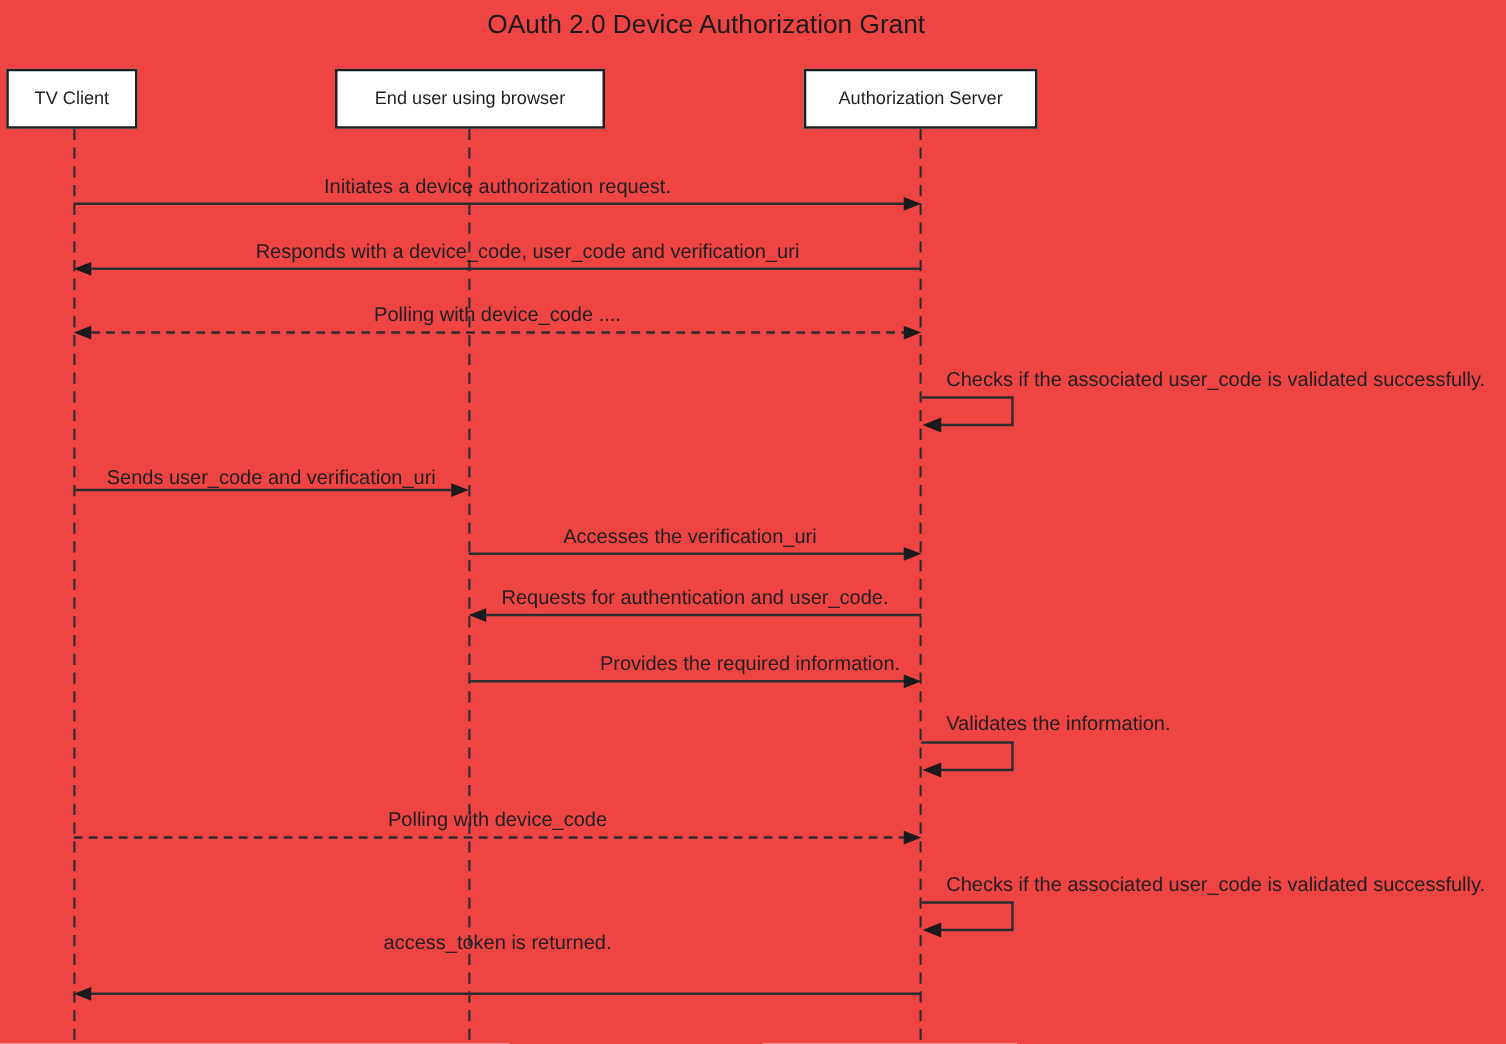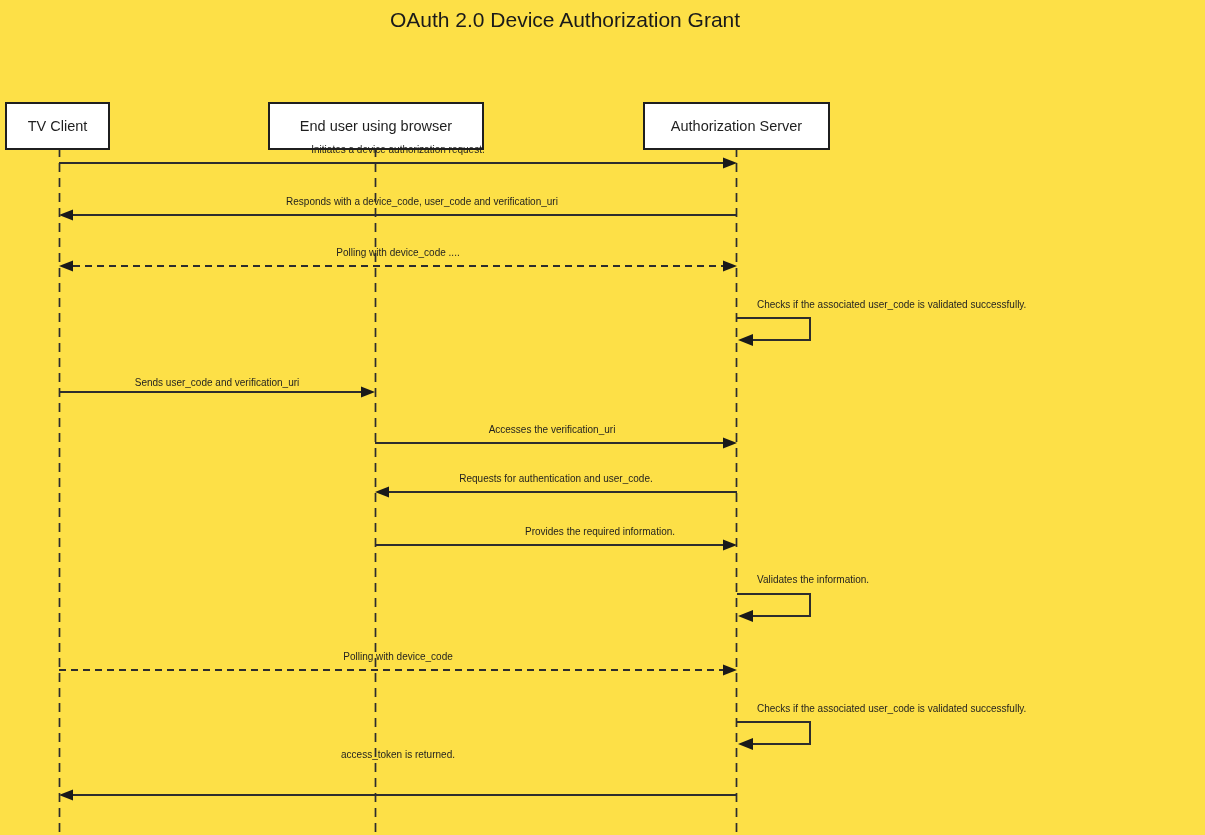--- a/index.html
+++ b/index.html
@@ -1,36 +1,36 @@
 <!DOCTYPE html>
 <html><head>
 <meta charset="utf-8">
 <style>
   html,body{margin:0;padding:0;background:#fff;}
   #canvas{
     position:relative;
     width:1205px;height:835px;
-    background:#fde047;
+    background:#ef4444;
     font-family:"Liberation Sans","DejaVu Sans",sans-serif;
     color:#1f1f1f;
     overflow:hidden;
   }
   #diagram-svg{position:absolute;left:0;top:0;width:1205px;height:835px;}
   .title{
     position:absolute;top:8px;left:565px;transform:translateX(-50%);
     font-size:21px;white-space:nowrap;color:#1a1a1a;
   }
   .actor-box{
     position:absolute;top:55px;height:48px;
     border:2.5px solid #1f1f1f;background:#ffffff;
     display:flex;align-items:center;justify-content:center;
-    font-size:14.5px;white-space:nowrap;box-sizing:border-box;margin-top:47px;
+    font-size:14.5px;white-space:nowrap;box-sizing:border-box;
   }
   .msg-label{
-    position:absolute;font-size:10px;white-space:nowrap;color:#1f1f1f;
+    position:absolute;font-size:16px;white-space:nowrap;color:#1f1f1f;
     line-height:17px;
   }
   .msg-label.centered{transform:translateX(-50%);}
 </style>
 </head>
 <body>
 
 <div id="canvas">
 
   <svg id="diagram-svg" viewBox="0 0 1205 835" xmlns="http://www.w3.org/2000/svg">

